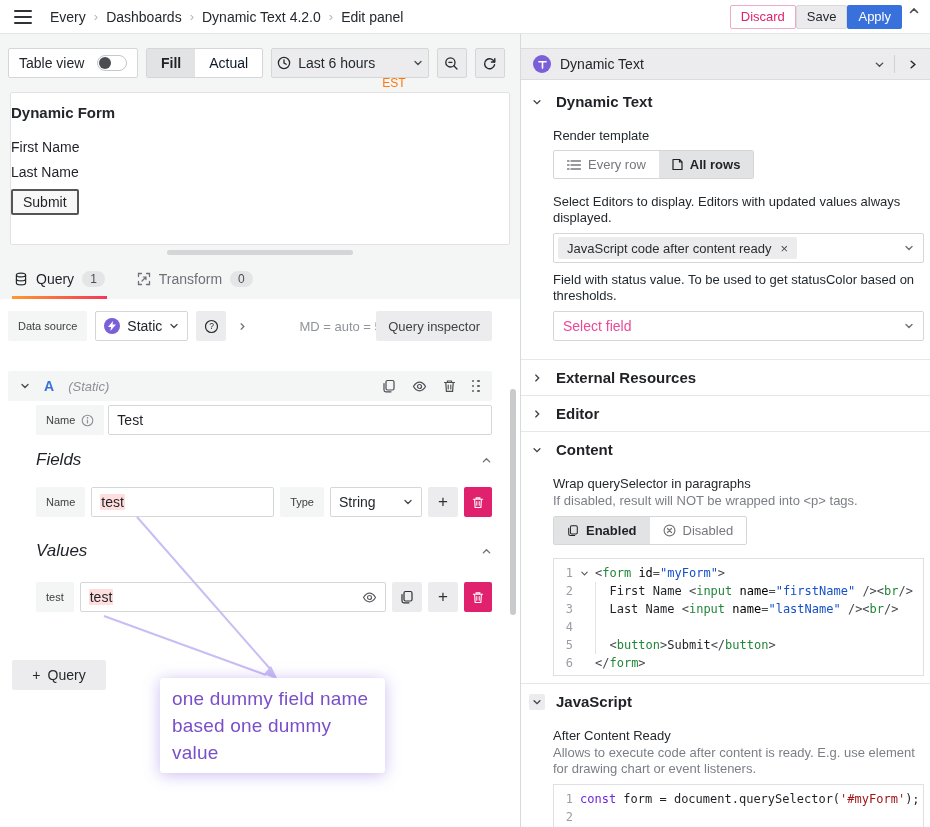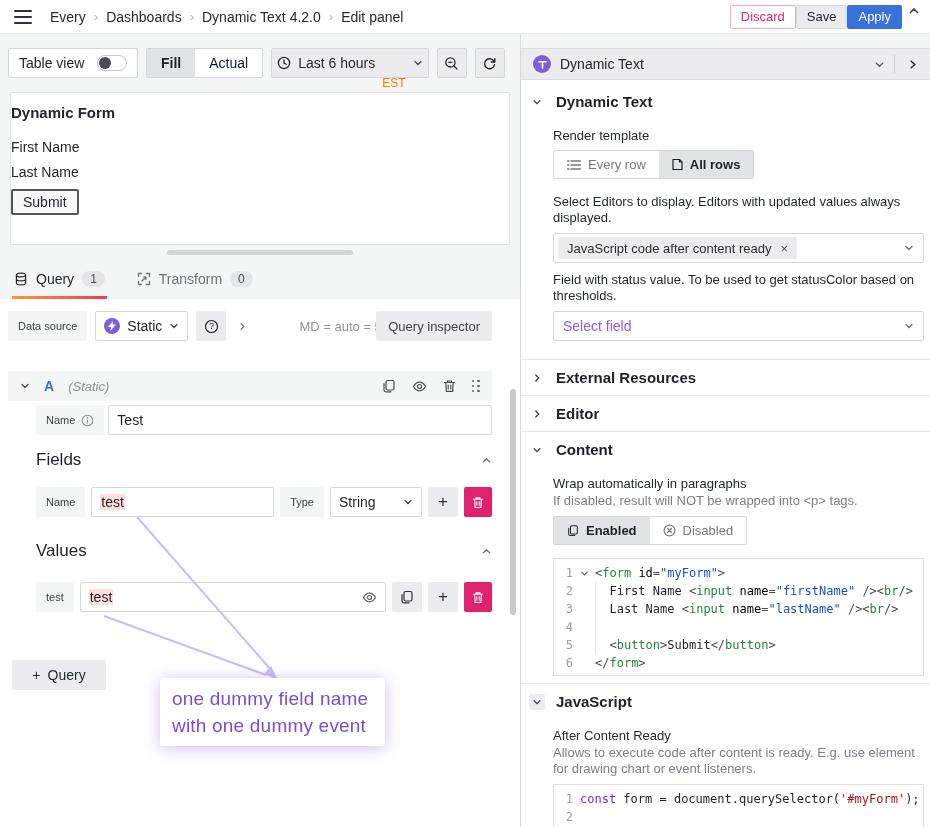--- a/index.html
+++ b/index.html
@@ -68,21 +68,21 @@
   .ds-row { display:flex; align-items:center; gap:8px; height:30px; }
   .stats { margin-left:auto; font-size:13px; color:#909398; white-space:nowrap; }
   .qi-btn { height:30px; background:#ececee; border-radius:2px; display:flex; align-items:center; padding:0 12px; font-size:13px; font-weight:500; color:#3f4248; cursor:pointer; margin-left:-28px; }
   .q-head { margin-top:30px; height:30px; background:#f4f5f5; border-radius:2px; display:flex; align-items:center; gap:14px; padding:0 12px; }
   .q-letter { color:var(--accent-blue,#3871dc); font-weight:700; font-size:14px; }
   .q-type { color:#8e9196; font-style:italic; font-size:13px; }
   .q-icons { margin-left:auto; display:flex; align-items:center; gap:16px; color:#5c5f64; }
   .name-row { margin-top:4px; margin-left:28px; display:flex; gap:4px; }
   .name-row .inp { flex:1; }
   .sec-head { margin-top:15px; margin-left:28px; display:flex; align-items:center; justify-content:space-between; }
-  .sec-head h2 { font-size:17px; font-weight:500; color:#1f2126; }
+  .sec-head h2 { font-size:17px; font-weight:500; color:#1f2126;font-style:italic; }
   .frow { margin-left:28px; display:flex; gap:6px; align-items:center; }
   .hl { background:#ffdede; border-radius:1px; padding:0 1px; }
   .grip { display:grid; grid-template-columns:3px 3px; gap:2.5px; cursor:grab; }
   .grip i { width:2.5px; height:2.5px; background:#5c5f64; border-radius:50%; }
   .add-query { margin-top:48px; margin-left:4px; width:94px; height:30px; background:#ececee; border-radius:2px;
                display:flex; align-items:center; justify-content:center; gap:7px; font-size:14px; color:#24292e; cursor:pointer; }
   .lscroll { position:absolute; right:4px; top:90px; width:6px; height:226px; border-radius:3px; background:#c9cacc; cursor:grab; }
 
   
   .ann-svg { position:absolute; left:0; top:0; width:520px; height:528px; pointer-events:none; }
@@ -106,21 +106,21 @@
   .opt-body { padding:0 6px 4px 32px; }
   .f-label { font-size:13px; font-weight:500; color:#24292e; margin:9px 0 7px; }
   .f-desc  { font-size:13px; color:#7b7f85; margin:-4px 0 7px; line-height:16px; }
   .segc { display:inline-flex; height:29px; background:#fff; border:1px solid #d5d6d8; border-radius:2px; overflow:hidden; margin-bottom:13px; }
   .segc > div { display:flex; align-items:center; gap:7px; padding:0 13px; font-size:13px; color:#76787d; cursor:pointer; }
   .segc > .sel { background:#e2e3e5; color:#1f2126; font-weight:700; }
   .msel { position:relative; height:30px; border:1px solid #d5d6d8; border-radius:2px; background:#fff; display:flex; align-items:center; padding:0 28px 0 4px; margin-bottom:6px; }
   .mchip { background:#ececee; border-radius:2px; height:22px; display:inline-flex; align-items:center; gap:9px; padding:0 9px; font-size:13px; color:#2a2d33; }
   .mchip .x { cursor:pointer; color:#4b4d52; font-size:13px; }
   .msel .dd, .fsel .dd { position:absolute; right:9px; color:#6e7177; }
-  .fsel { position:relative; height:30px; border:1px solid #d5d6d8; border-radius:2px; background:#fff; display:flex; align-items:center; padding:0 28px 0 9px; font-size:14px; color:#8b5cf6; margin-bottom:14px; cursor:pointer; }
+  .fsel { position:relative; height:30px; border:1px solid #d5d6d8; border-radius:2px; background:#fff; display:flex; align-items:center; padding:0 28px 0 9px; font-size:14px; color:#ec4899; margin-bottom:14px; cursor:pointer; }
 
   
   .code { border:1px solid #e0e0e2; background:#fff; font-family:"DejaVu Sans Mono", monospace; font-size:12px;
           line-height:18px; padding:5px 0 6px; overflow:hidden; margin-bottom:3px; }
   .cline { display:flex; white-space:pre; height:18px; }
   .lnum { width:26px; text-align:right; color:#9b9ea6; padding-right:7px; flex:none; }
   .foldc { width:15px; flex:none; color:#5c5f64; display:flex; align-items:center; }
   .ctext { position:relative; flex:1; min-width:0; }
   .ctext.g::before { content:""; position:absolute; left:0; top:0; bottom:0; border-left:1px solid #e4e4e6; }
   .tok-tag{color:#22863a} .tok-attr{color:#000000} .tok-str{color:#1550c8} .tok-pun{color:#474b50}
@@ -384,21 +384,21 @@
           <span>Query</span>
         </div>
 
         <svg class="ann-svg" viewBox="0 0 520 528">
           <path d="M137 218 L272 372" stroke="#c9bdf4" stroke-width="2" fill="none"></path>
           <path d="M104 317 L266 376" stroke="#c9bdf4" stroke-width="2" fill="none"></path>
           <polygon points="278,381 264,375 271,367" fill="#c9bdf4"></polygon>
         </svg>
         <div class="ann-box">
           <div>one dummy field name</div>
-          <div>with one dummy event</div>
+          <div>based one dummy value</div>
         </div>
 
         <div class="lscroll"></div>
       </div>
     </div>
 
     <div class="right">
 
       <div class="opt-header">
         <span class="plug-ico">
@@ -494,21 +494,21 @@
         <div class="opt-sec">
           <span class="sec-chev">
               <svg width="10" height="10" viewBox="0 0 12 12">
                 <path d="M2.5 4.5 L6 8 L9.5 4.5" stroke="#3f4248" stroke-width="1.6" fill="none" stroke-linecap="round"></path>
               </svg>
             </span>
           <span class="sec-label">Content</span>
         </div>
 
         <div class="opt-body">
-          <div class="f-label" style="margin-bottom:2px">Wrap automatically in paragraphs</div>
+          <div class="f-label" style="margin-bottom:2px">Wrap querySelector in paragraphs</div>
           <div class="f-desc" style="margin-top:0">If disabled, result will NOT be wrapped into &lt;p&gt; tags.</div>
           <div class="segc">
             <div class="sel">
               <svg width="12" height="13" viewBox="0 0 14 14">
                   <rect x="4" y="1.5" width="8" height="9.5" rx="1.5" stroke="#1f2126" stroke-width="1.2" fill="none"></rect>
                   <path d="M2 4.5 V11 a1.8 1.8 0 0 0 1.8 1.8 H9" stroke="#1f2126" stroke-width="1.2" fill="none" stroke-linecap="round"></path>
                 </svg>
               <span>Enabled</span>
             </div>
             <div>

